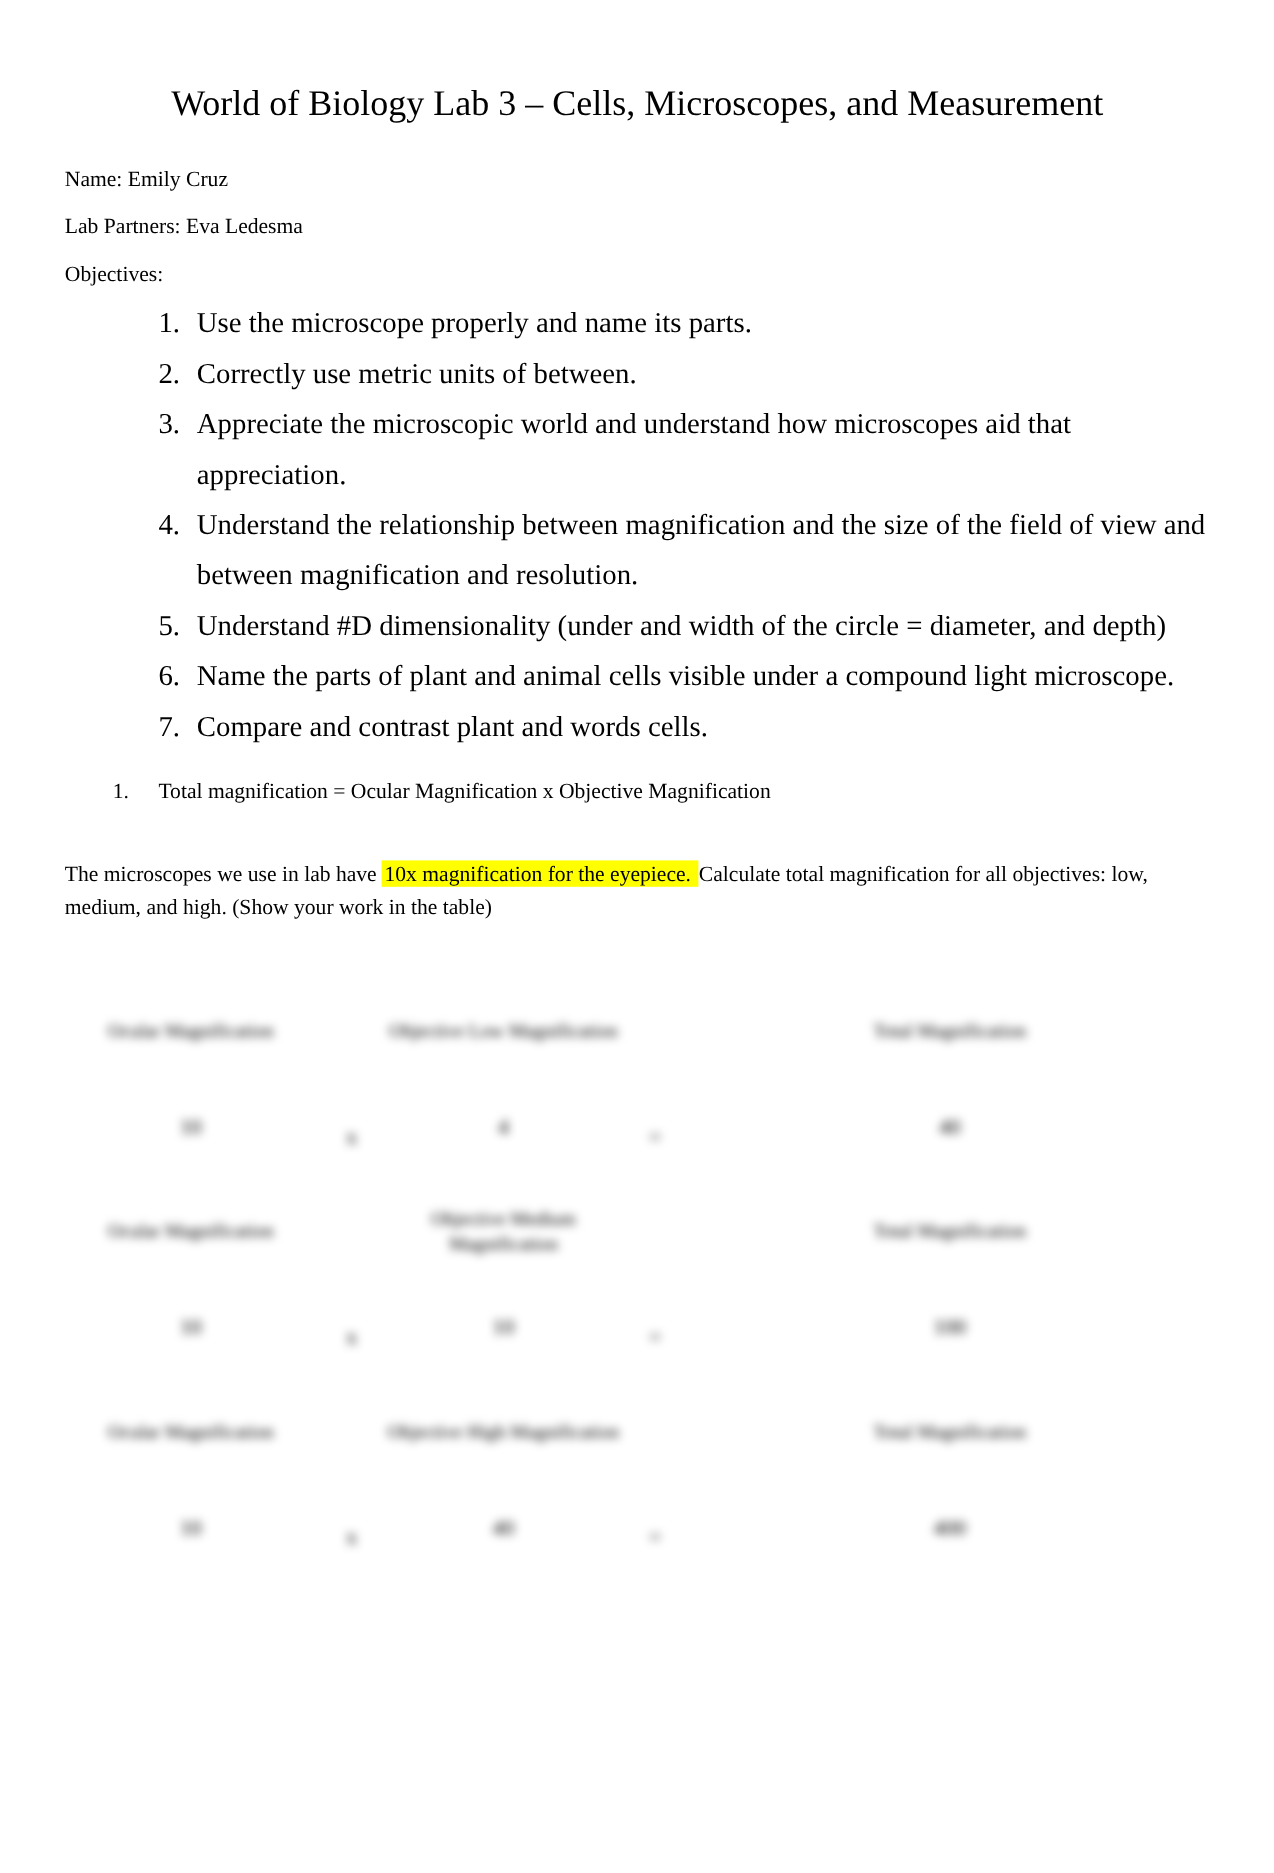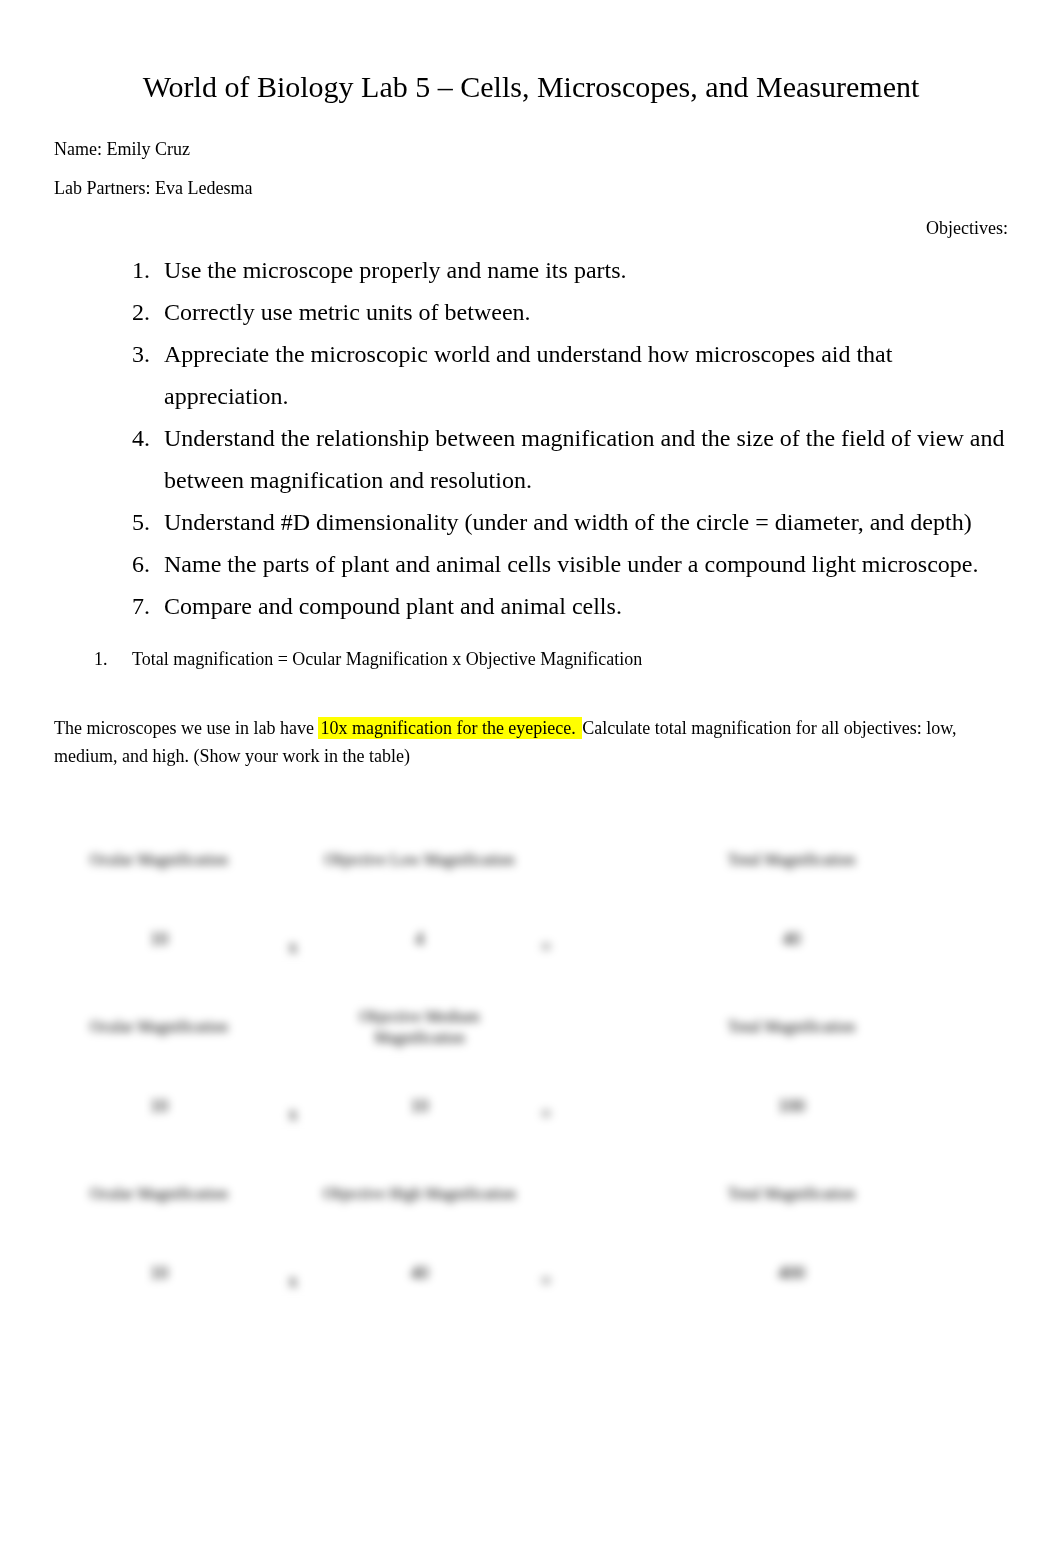--- a/index.html
+++ b/index.html
@@ -22,21 +22,20 @@
       margin-bottom: 35px;
     }
     .info-line {
       font-size: 18px;
       margin-bottom: 18px;
     }
     .section-heading {
       font-size: 18px;
       margin-top: 19px;
       margin-bottom: 10px;
-      text-align: right;
     }
     .objectives-list {
       list-style: none;
       padding-left: 78px;
       counter-reset: obj-counter;
     }
     .objectives-list li {
       font-size: 24px;
       line-height: 1.75;
       counter-increment: obj-counter;
@@ -130,39 +129,39 @@
       align-items: flex-end;
       padding-bottom: 14px;
     }
     .header-row .op-cell {
       padding-bottom: 0;
     }
   </style>
 </head>
 <body>
 
-<h1 class="title">World of Biology Lab 5 – Cells, Microscopes, and Measurement</h1>
+<h1 class="title">World of Biology Lab 3 – Cells, Microscopes, and Measurement</h1>
 
 <p class="info-line">
   <span>Name: </span><span>Emily Cruz</span>
 </p>
 
 <p class="info-line">
   <span>Lab Partners: </span><span>Eva Ledesma</span>
 </p>
 
 <p class="section-heading">Objectives:</p>
 <ol class="objectives-list">
   <li>Use the microscope properly and name its parts.</li>
   <li>Correctly use metric units of between.</li>
   <li>Appreciate the microscopic world and understand how microscopes aid that appreciation.</li>
   <li>Understand the relationship between magnification and the size of the field of view and between magnification and resolution.</li>
   <li>Understand #D dimensionality (under and width of the circle = diameter, and depth)</li>
   <li>Name the parts of plant and animal cells visible under a compound light microscope.</li>
-  <li>Compare and compound plant and animal cells.</li>
+  <li>Compare and contrast plant and words cells.</li>
 </ol>
 
 <div class="observations-wrap">
   <ol class="observations-list">
     <li>
       <span class="num">1.</span>
     </li>
   </ol>
   <p class="answer-line">Total magnification = Ocular Magnification x Objective Magnification</p>
 </div>

